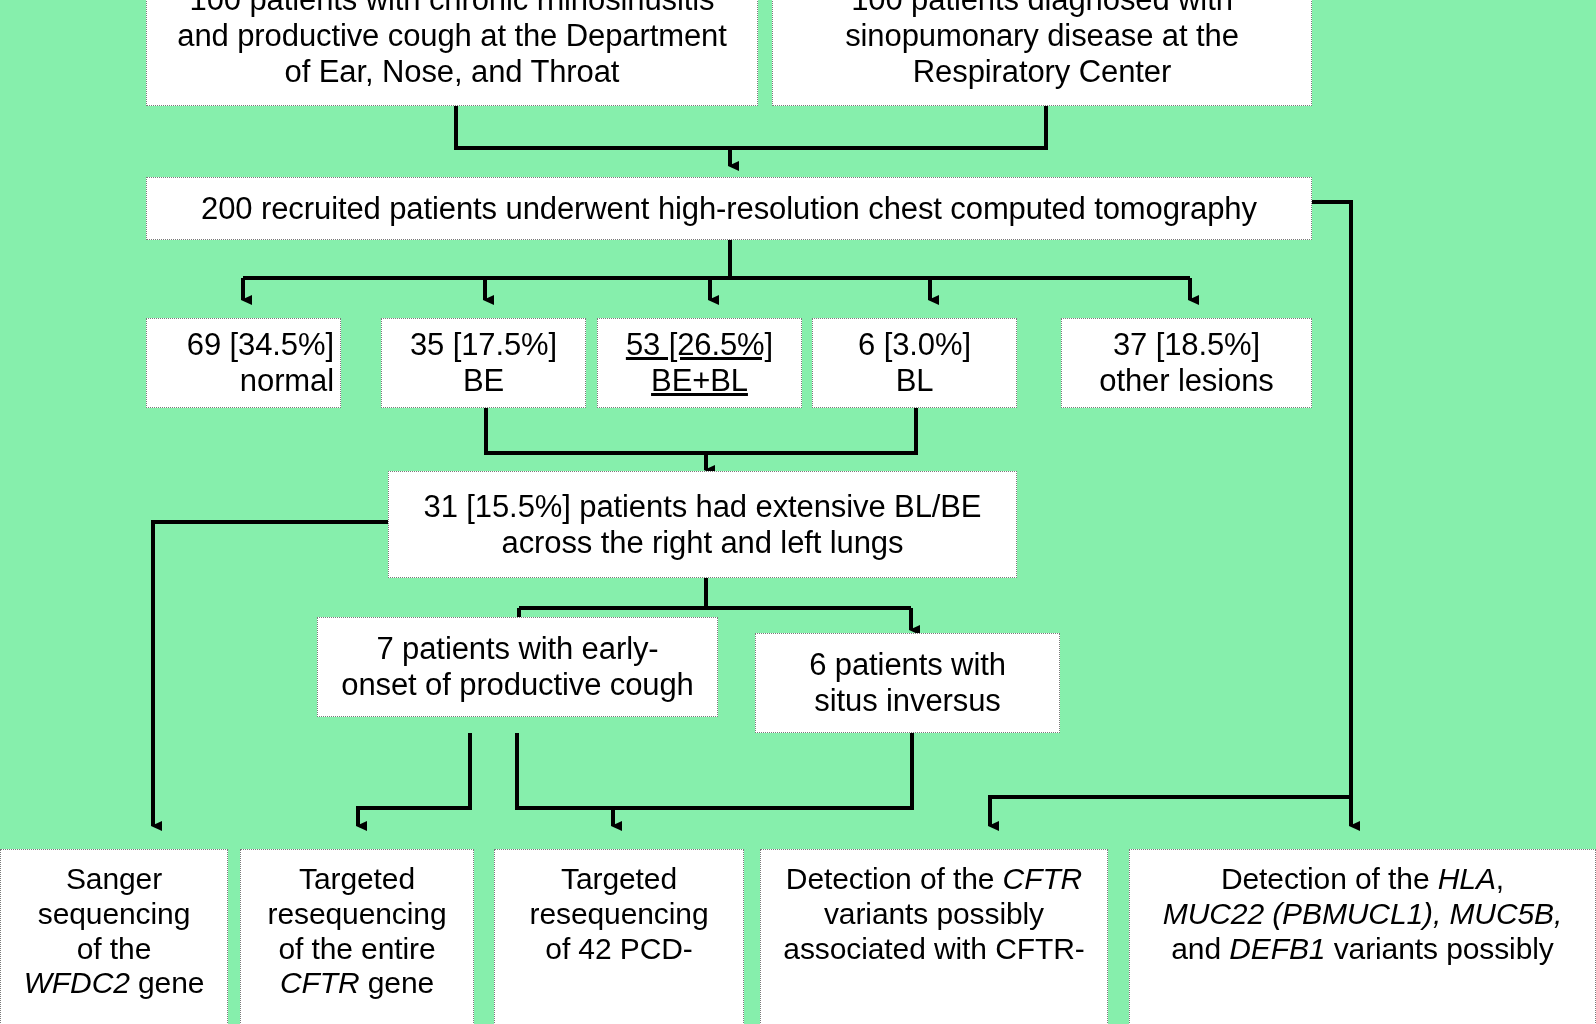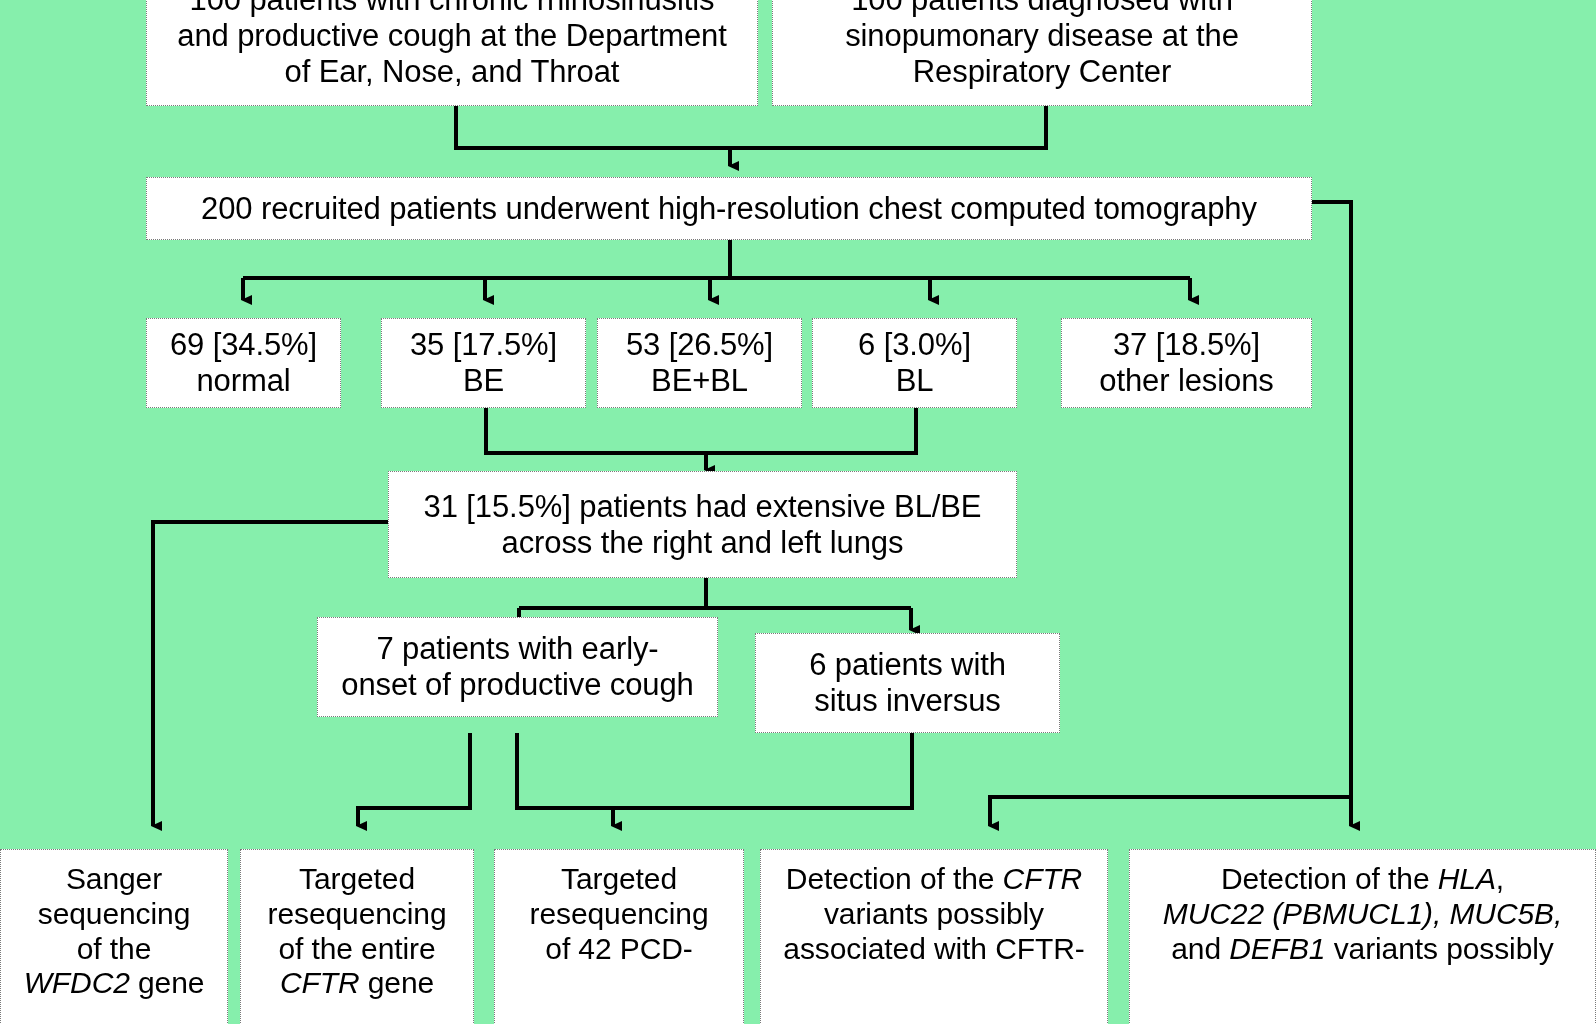--- a/index.html
+++ b/index.html
@@ -108,31 +108,31 @@
   <div class="node fs-31" style="left:772px; top:-34px; width:540px; height:140px;">
     <span class="txt">100 patients diagnosed with
 sinopumonary disease at the
 Respiratory Center</span>
   </div>
 
   <div class="node fs-31" style="left:146px; top:177px; width:1166px; height:63px;">
     <span class="txt">200 recruited patients underwent high-resolution chest computed tomography</span>
   </div>
 
-  <div class="node fs-31" style="left:146px; top:318px; width:195px; height:90px;">
+  <div class="node fs-31" style="left:146px; top:318px; width:195px; height:90px;text-align:right;">
     <span class="txt">69 [34.5%]
 normal</span>
   </div>
 
   <div class="node fs-31" style="left:381px; top:318px; width:205px; height:90px;">
     <span class="txt">35 [17.5%]
 BE</span>
   </div>
 
-  <div class="node fs-31" style="left:597px; top:318px; width:205px; height:90px;">
+  <div class="node fs-31" style="left:597px; top:318px; width:205px; height:90px;text-decoration:underline;">
     <span class="txt">53 [26.5%]
 BE+BL</span>
   </div>
 
   <div class="node fs-31" style="left:812px; top:318px; width:205px; height:90px;align-items:center;">
     <span class="txt">6 [3.0%]
 BL</span>
   </div>
 
   <div class="node fs-31" style="left:1061px; top:318px; width:251px; height:90px;">

